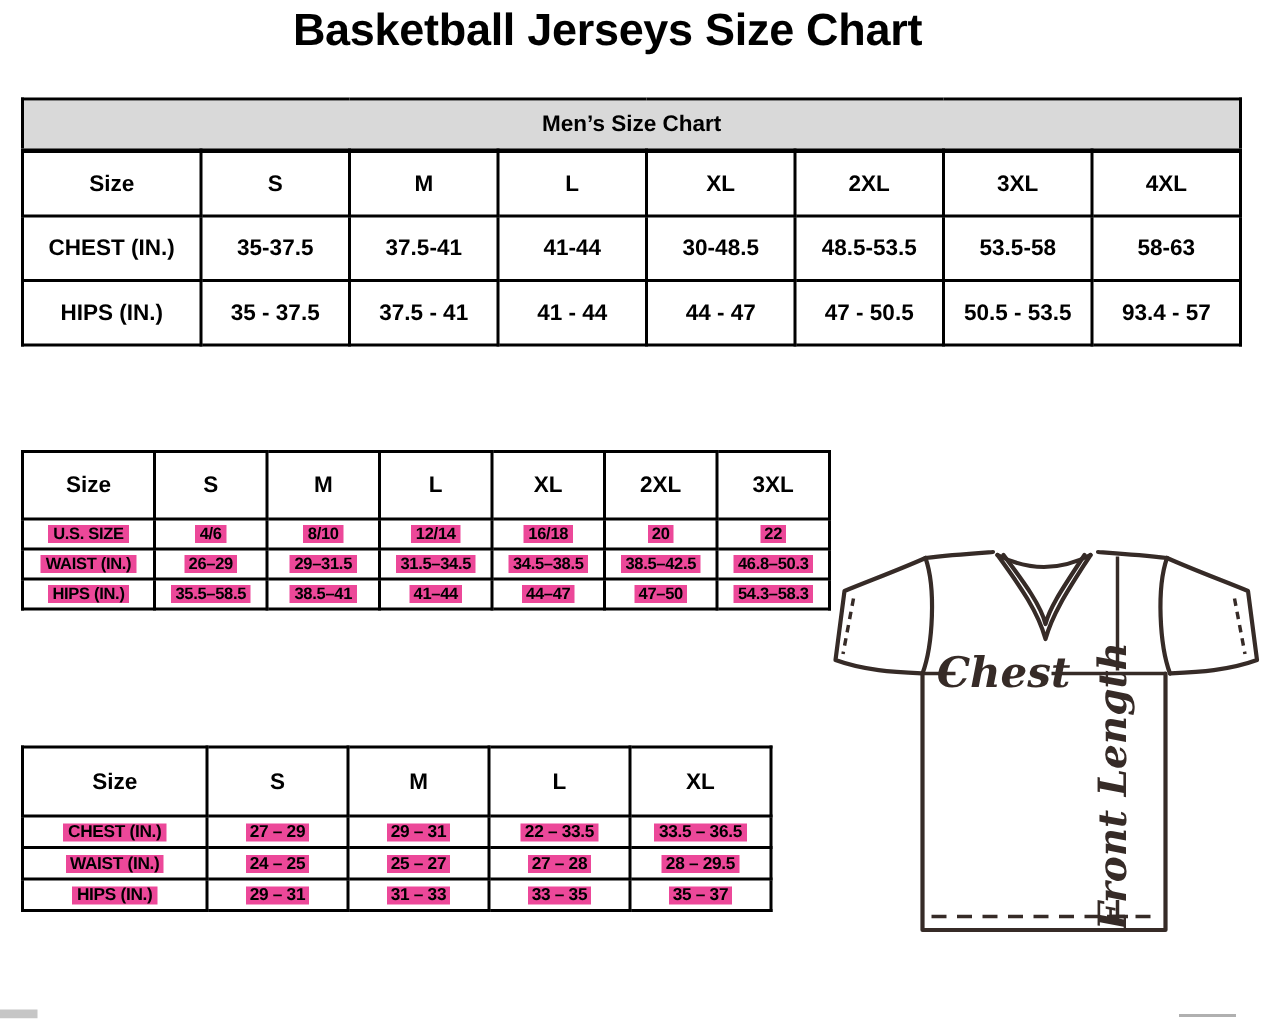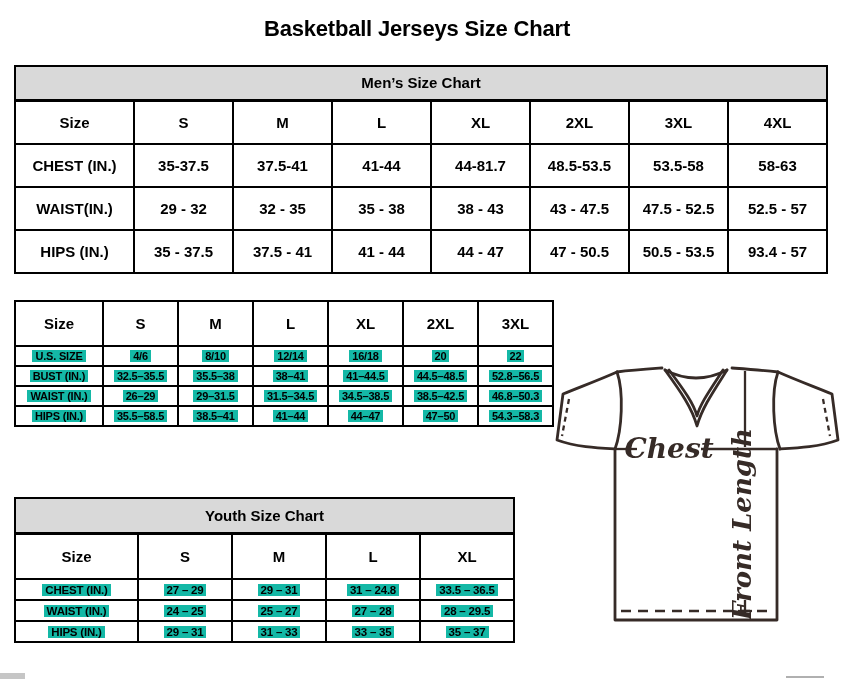--- a/index.html
+++ b/index.html
@@ -1,22 +1,22 @@
 <!DOCTYPE html>
 <html><head>
 <meta charset="utf-8">
 <style>
   html,body{margin:0;padding:0;}
   body{
     width:843px;height:679px;position:relative;background:#ffffff;
     font-family:"Liberation Sans",sans-serif;color:#000;overflow:hidden;
   }
   .page-title{
-    position:absolute;top:4px;left:0;width:810px;margin:12px;
-    text-align:center;font-size:22px;font-weight:bold;letter-spacing:-0.2px;
+    position:absolute;top:4px;left:0;width:810px;margin:0;
+    text-align:center;font-size:30px;font-weight:bold;letter-spacing:-0.2px;
   }
   table.size-table{
     position:absolute;border-collapse:collapse;table-layout:fixed;
     background:#fff;font-weight:bold;
   }
   .size-table td{
     border:2px solid #000;text-align:center;vertical-align:middle;
     padding:0;overflow:hidden;white-space:nowrap;
   }
   .band-cell{background:#d9d9d9;font-size:15px;border-bottom-width:3px !important;}
@@ -28,21 +28,21 @@
   
   .womens{left:14px;top:300px;width:539px;}
   .womens .band-row{height:35px;}
   .womens .head-row{height:45px;font-size:15px;}
   .womens .data-row{height:20px;font-size:11px;letter-spacing:-0.2px;}
   
   .youth{left:14px;top:497px;width:499px;}
   .youth .band-row{height:35px;}
   .youth .head-row{height:46px;font-size:15px;}
   .youth .data-row{height:21px;font-size:11.5px;letter-spacing:-0.2px;}
-  .hl{background:#14b8a6;padding:0 3px;}
+  .hl{background:#ec4899;padding:0 3px;}
   
   .jersey{position:absolute;left:545px;top:352px;width:300px;height:300px;}
   .jersey text{
     font-family:"DejaVu Serif","Liberation Serif",serif;
     font-weight:bold;font-style:italic;
   }
   
   .scroll-frag-left{position:absolute;left:0;top:673px;width:25px;height:6px;background:#c6c6c6;}
   .scroll-frag-right{position:absolute;left:786px;top:676px;width:38px;height:2px;background:#b0b0b0;}
 </style>
@@ -74,34 +74,24 @@
     <td>XL</td>
     <td>2XL</td>
     <td>3XL</td>
     <td>4XL</td>
   </tr>
   <tr class="data-row">
     <td>CHEST (IN.)</td>
     <td>35-37.5</td>
     <td>37.5-41</td>
     <td>41-44</td>
-    <td>44-81.7</td>
+    <td>30-48.5</td>
     <td>48.5-53.5</td>
     <td>53.5-58</td>
     <td>58-63</td>
-  </tr>
-  <tr class="data-row">
-    <td>WAIST(IN.)</td>
-    <td>29 - 32</td>
-    <td>32 - 35</td>
-    <td>35 - 38</td>
-    <td>38 - 43</td>
-    <td>43 - 47.5</td>
-    <td>47.5 - 52.5</td>
-    <td>52.5 - 57</td>
   </tr>
   <tr class="data-row">
     <td>HIPS (IN.)</td>
     <td>35 - 37.5</td>
     <td>37.5 - 41</td>
     <td>41 - 44</td>
     <td>44 - 47</td>
     <td>47 - 50.5</td>
     <td>50.5 - 53.5</td>
     <td>93.4 - 57</td>
@@ -132,29 +122,20 @@
   <tr class="data-row">
     <td><span class="hl">U.S. SIZE</span></td>
     <td><span class="hl">4/6</span></td>
     <td><span class="hl">8/10</span></td>
     <td><span class="hl">12/14</span></td>
     <td><span class="hl">16/18</span></td>
     <td><span class="hl">20</span></td>
     <td><span class="hl">22</span></td>
   </tr>
   <tr class="data-row">
-    <td><span class="hl">BUST (IN.)</span></td>
-    <td><span class="hl">32.5–35.5</span></td>
-    <td><span class="hl">35.5–38</span></td>
-    <td><span class="hl">38–41</span></td>
-    <td><span class="hl">41–44.5</span></td>
-    <td><span class="hl">44.5–48.5</span></td>
-    <td><span class="hl">52.8–56.5</span></td>
-  </tr>
-  <tr class="data-row">
     <td><span class="hl">WAIST (IN.)</span></td>
     <td><span class="hl">26–29</span></td>
     <td><span class="hl">29–31.5</span></td>
     <td><span class="hl">31.5–34.5</span></td>
     <td><span class="hl">34.5–38.5</span></td>
     <td><span class="hl">38.5–42.5</span></td>
     <td><span class="hl">46.8–50.3</span></td>
   </tr>
   <tr class="data-row">
     <td><span class="hl">HIPS (IN.)</span></td>
@@ -170,35 +151,32 @@
 
 <table class="size-table youth">
   <colgroup>
     <col style="width:123px">
       <col style="width:94px">
       <col style="width:94px">
       <col style="width:94px">
       <col style="width:94px">
   </colgroup>
   <tbody>
-      <tr class="band-row">
-    <td class="band-cell" colspan="5">Youth Size Chart</td>
-  </tr>
   <tr class="head-row">
     <td>Size</td>
     <td>S</td>
     <td>M</td>
     <td>L</td>
     <td>XL</td>
   </tr>
   <tr class="data-row">
     <td><span class="hl">CHEST (IN.)</span></td>
     <td><span class="hl">27 – 29</span></td>
     <td><span class="hl">29 – 31</span></td>
-    <td><span class="hl">31 – 24.8</span></td>
+    <td><span class="hl">22 – 33.5</span></td>
     <td><span class="hl">33.5 – 36.5</span></td>
   </tr>
   <tr class="data-row">
     <td><span class="hl">WAIST (IN.)</span></td>
     <td><span class="hl">24 – 25</span></td>
     <td><span class="hl">25 – 27</span></td>
     <td><span class="hl">27 – 28</span></td>
     <td><span class="hl">28 – 29.5</span></td>
   </tr>
   <tr class="data-row">

